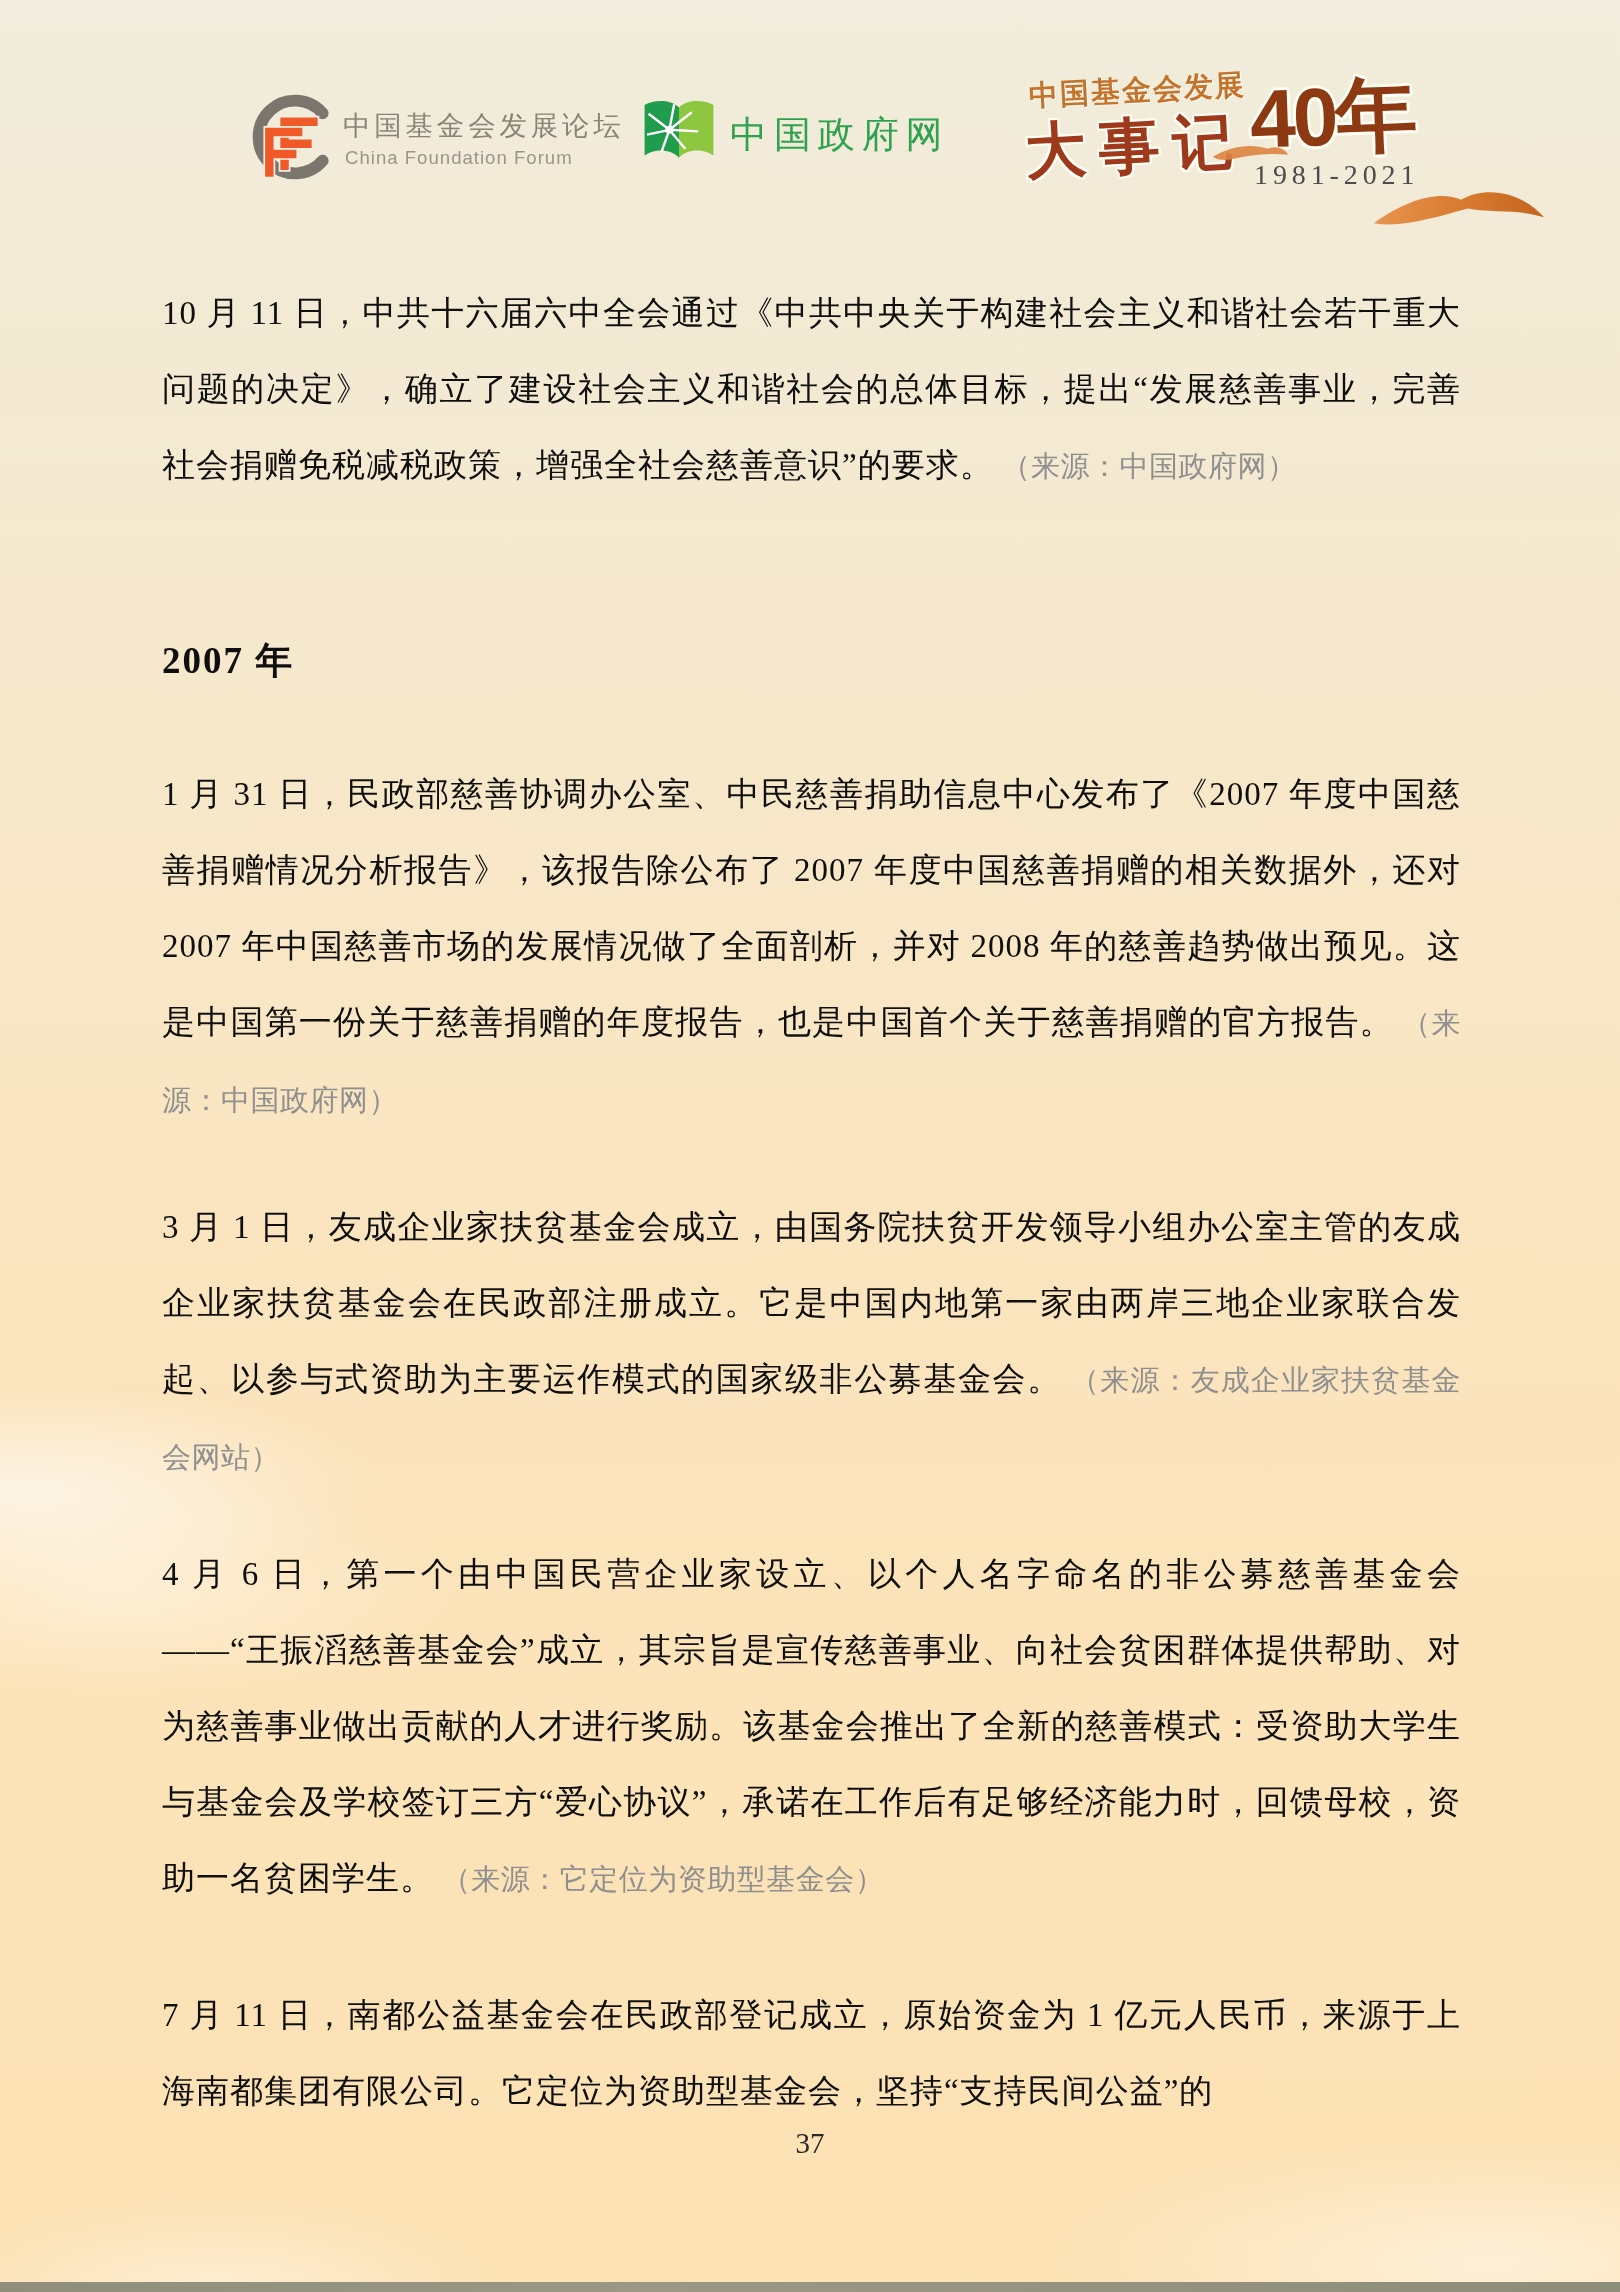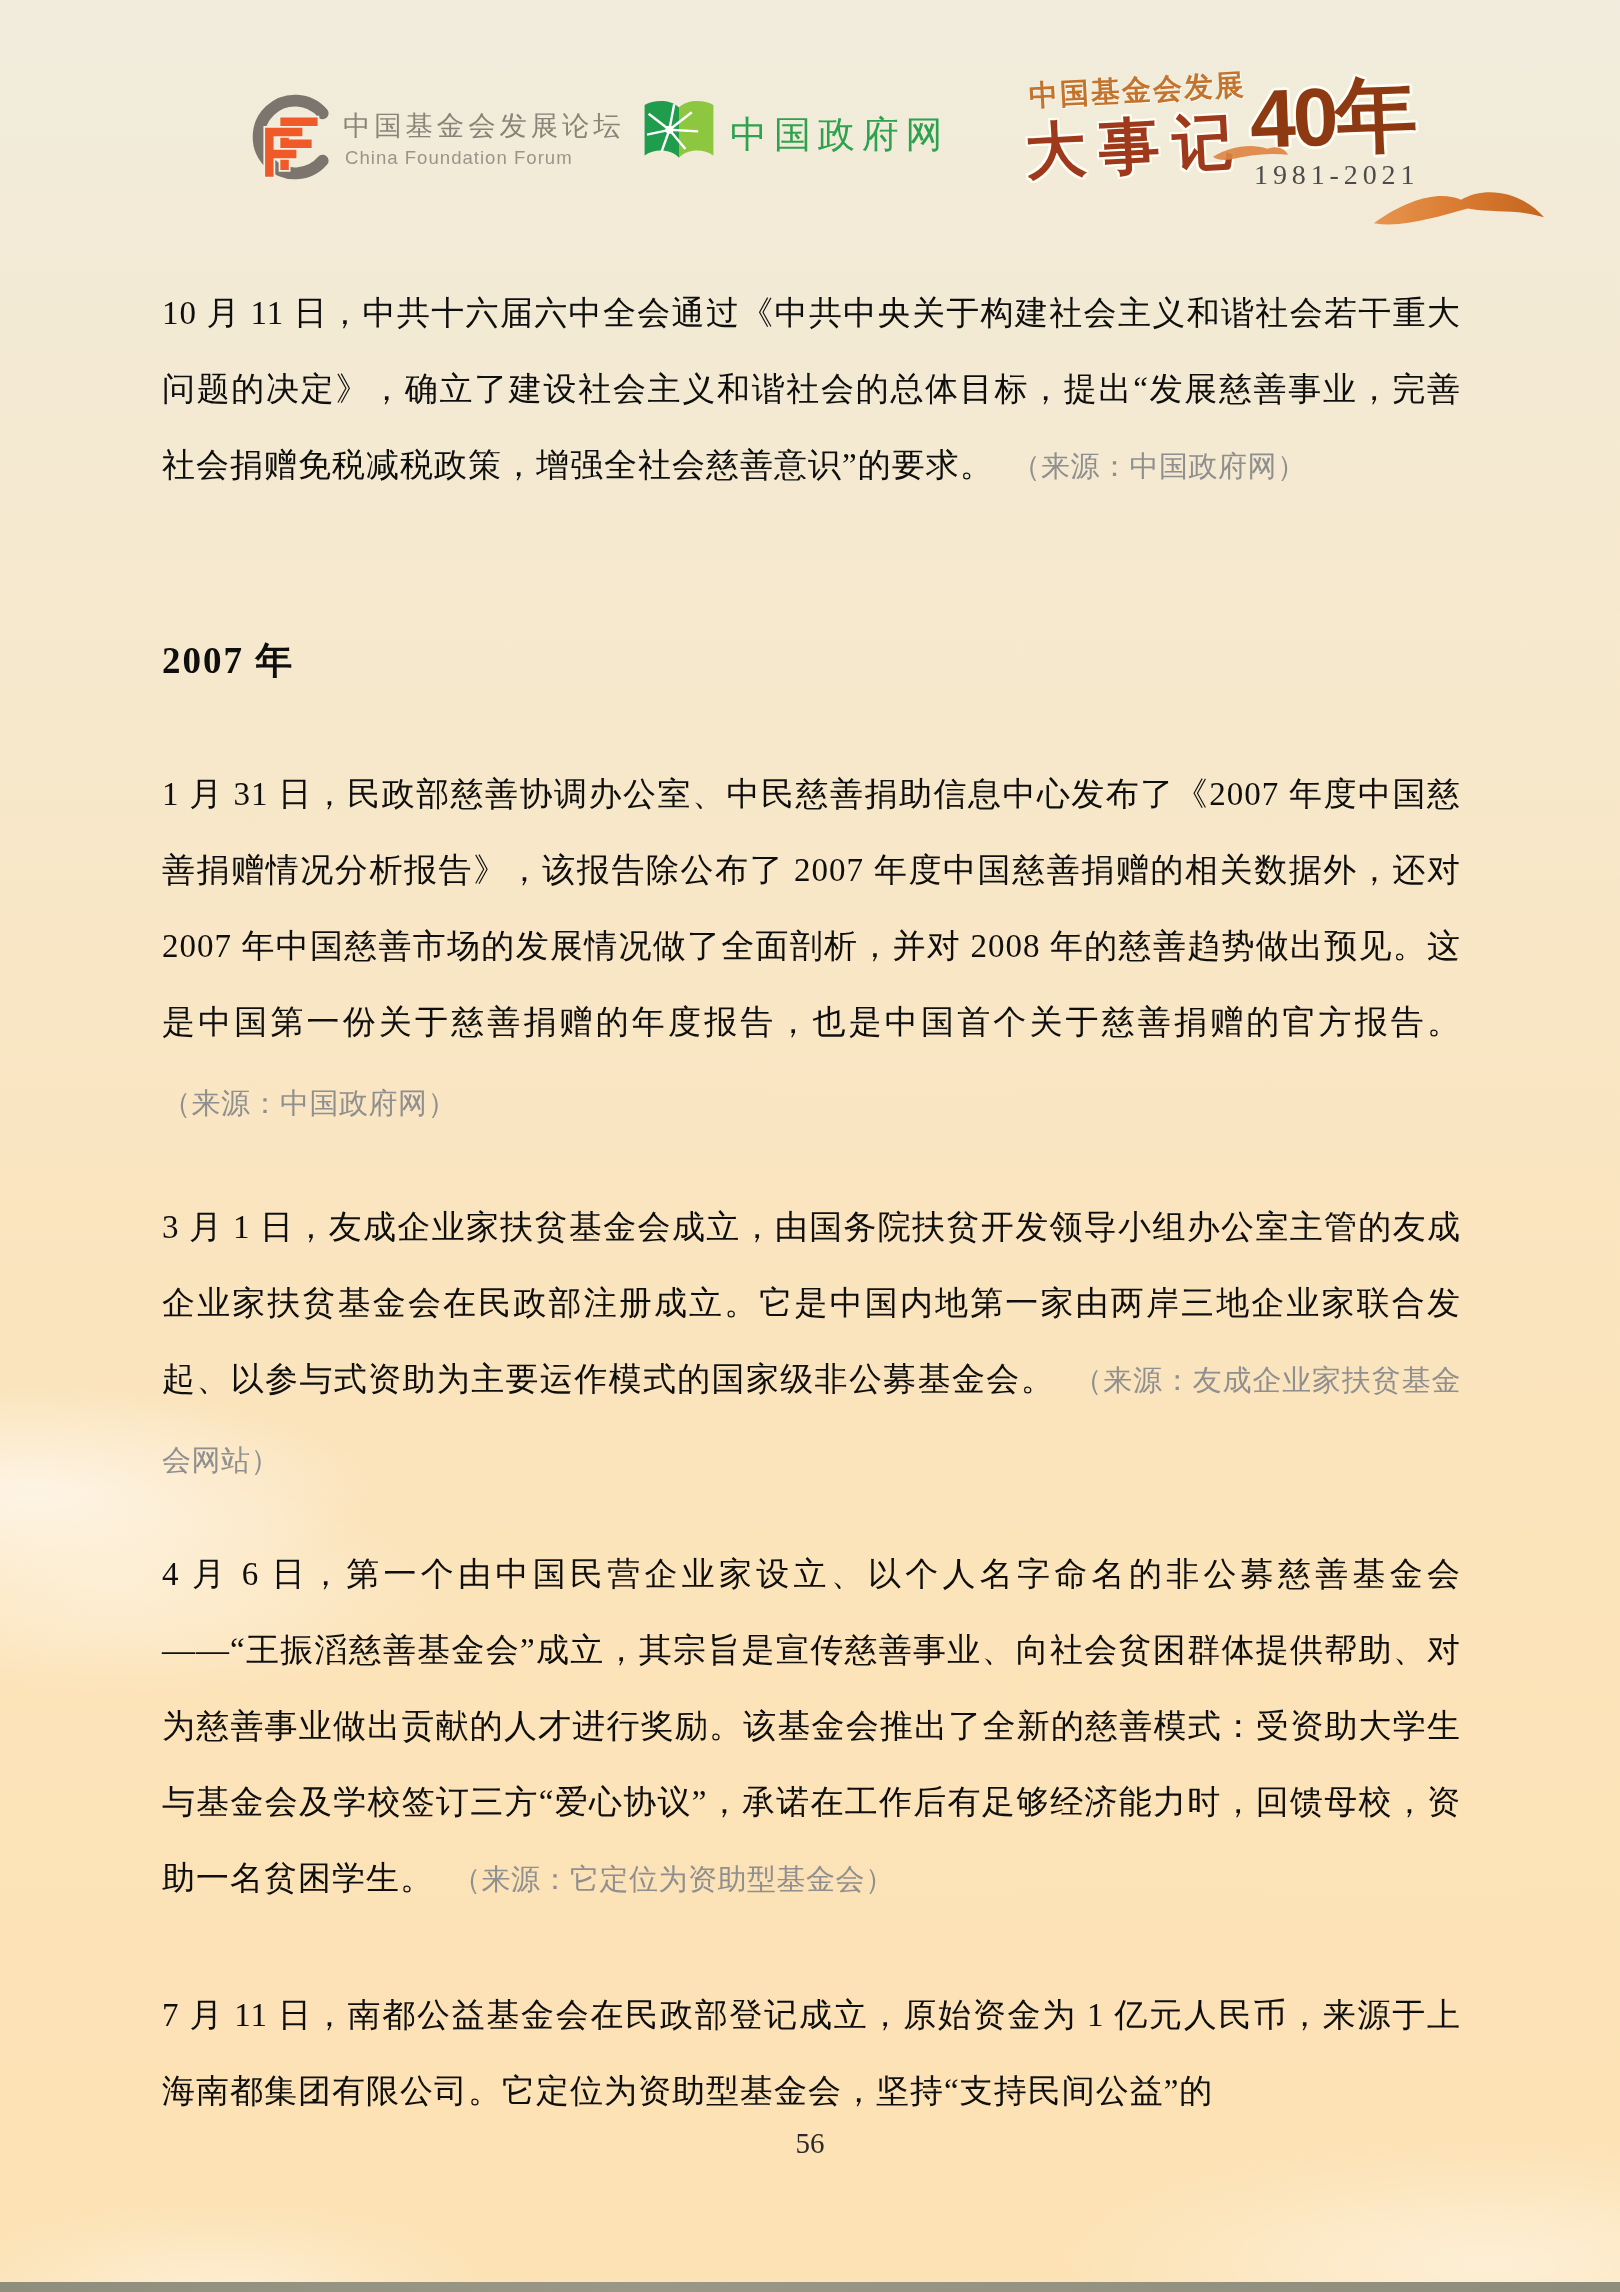--- a/index.html
+++ b/index.html
@@ -63,21 +63,21 @@
   }
   
   .para {
     position: absolute; left: 162px; width: 1299px; margin: 0;
     font-size: 33px; line-height: 76px; color: #0f0f0f;
     text-align: justify; letter-spacing: 1px;
     font-family: "Liberation Serif", serif;
   }
   .year-heading { font-size: 37px; font-weight: bold; letter-spacing: 2px; }
   .src {
-    font-family: Liberation Mono, monospace;
+    font-family: Liberation Serif, serif;
     font-size: 29px; color: #8f8f8f; letter-spacing: 0.5px;
   }
   .page-num {
     position: absolute; left: 0; top: 2127px; width: 100%;
     text-align: center; font-size: 29px; color: #2a2a2a;
     font-family: "Liberation Serif", serif;
   }
 </style>
 </head>
 <body>
@@ -135,17 +135,17 @@
 
   <div id="content">
       <p class="para" style="top: 275px;"><span>10 月 11 日，中共十六届六中全会通过《中共中央关于构建社会主义和谐社会若干重大问题的决定》，确立了建设社会主义和谐社会的总体目标，提出“发展慈善事业，完善社会捐赠免税减税政策，增强全社会慈善意识”的要求。</span><span class="src"> （来源：中国政府网）</span></p>
       <h2 class="para year-heading" style="top: 623px;">2007 年</h2>
       <p class="para" style="top: 756px;"><span>1 月 31 日，民政部慈善协调办公室、中民慈善捐助信息中心发布了《2007 年度中国慈善捐赠情况分析报告》，该报告除公布了 2007 年度中国慈善捐赠的相关数据外，还对 2007 年中国慈善市场的发展情况做了全面剖析，并对 2008 年的慈善趋势做出预见。这是中国第一份关于慈善捐赠的年度报告，也是中国首个关于慈善捐赠的官方报告。</span><span class="src"> （来源：中国政府网）</span></p>
       <p class="para" style="top: 1189px;"><span>3 月 1 日，友成企业家扶贫基金会成立，由国务院扶贫开发领导小组办公室主管的友成企业家扶贫基金会在民政部注册成立。它是中国内地第一家由两岸三地企业家联合发起、以参与式资助为主要运作模式的国家级非公募基金会。</span><span class="src"> （来源：友成企业家扶贫基金会网站）</span></p>
       <p class="para" style="top: 1536px;"><span>4 月 6 日，第一个由中国民营企业家设立、以个人名字命名的非公募慈善基金会——“王振滔慈善基金会”成立，其宗旨是宣传慈善事业、向社会贫困群体提供帮助、对为慈善事业做出贡献的人才进行奖励。该基金会推出了全新的慈善模式：受资助大学生与基金会及学校签订三方“爱心协议”，承诺在工作后有足够经济能力时，回馈母校，资助一名贫困学生。</span><span class="src"> （来源：它定位为资助型基金会）</span></p>
       <p class="para" style="top: 1977px;"><span>7 月 11 日，南都公益基金会在民政部登记成立，原始资金为 1 亿元人民币，来源于上海南都集团有限公司。它定位为资助型基金会，坚持“支持民间公益”的</span></p>
     </div>
 
-  <div class="page-num">56</div>
+  <div class="page-num">37</div>
 
   <div class="bottom-edge"></div>
 </div>
 
 
 </body></html>

